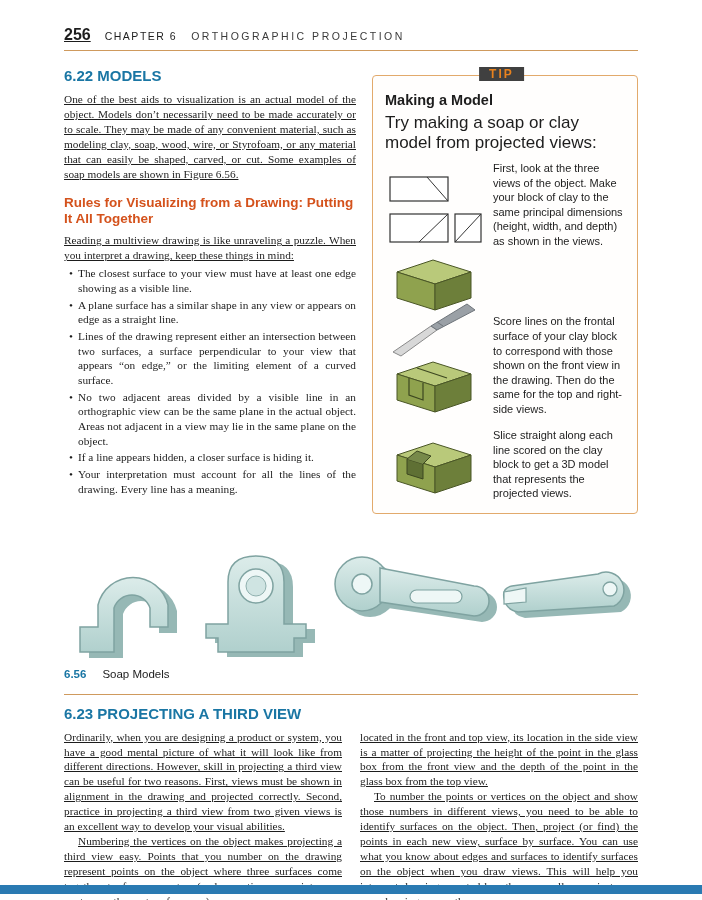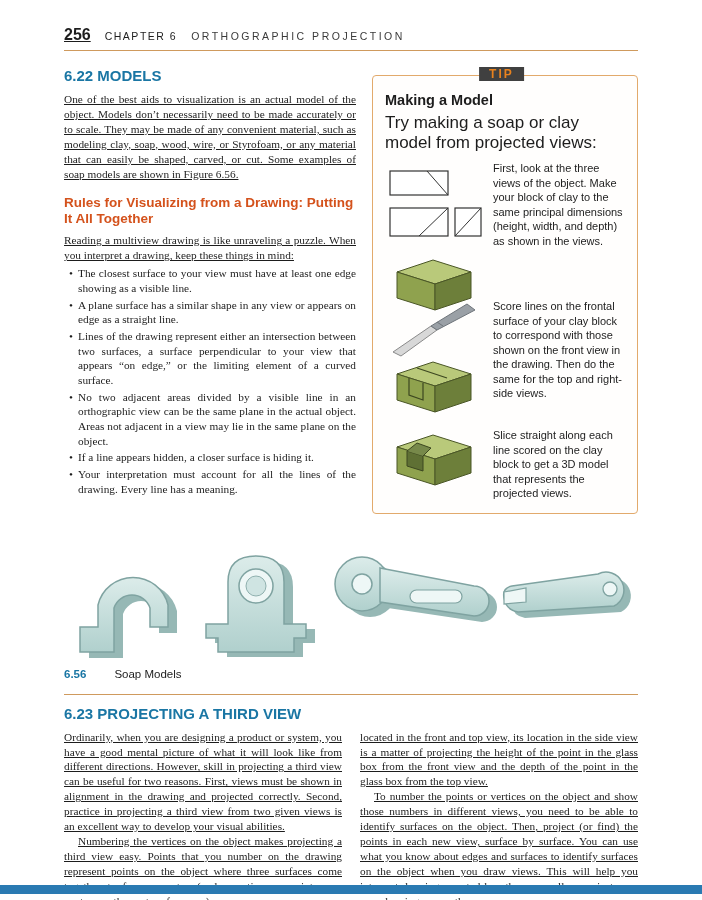--- a/index.html
+++ b/index.html
@@ -41,30 +41,30 @@
   .bullet .btxt{flex:1;}
 
   
   .tipbox{position:relative;border:1.5px solid var(--tip_border);border-radius:4px;
     padding:16px 12px 12px 12px;margin-top:8px;background:#fffefd;}
   .tiplabel{position:absolute;top:-9px;left:50%;transform:translateX(-58%);
     background:#404040;padding:0 10px;font-family:"Liberation Sans",sans-serif;
     font-weight:bold;font-size:12px;letter-spacing:2px;color:var(--tip_label_orange);}
   .tiptitle{font-family:"Liberation Sans",sans-serif;font-weight:bold;font-size:14.5px;margin-bottom:5px;}
   .tipintro{font-family:"Liberation Sans",sans-serif;font-size:17px;margin-bottom:8px;}
-  .tipstep{display:flex;gap:8px;margin-top:8px;align-items:center;}
+  .tipstep{display:flex;gap:8px;margin-top:8px;align-items:flex-end;}
   .tipimg{width:100px;flex:none;display:flex;justify-content:center;}
   .tiptext{flex:1;font-family:"Liberation Sans",sans-serif;font-size:11px;line-height:1.32;}
   .tipstep.s2 .tiptext{padding-top:28px;}
   .tipstep.s3 .tiptext{padding-top:4px;}
 
   
   .figure{margin-top:26px;}
   .figcaption{font-family:"Liberation Sans",sans-serif;font-size:11.5px;margin-top:10px;}
-  .figno{font-weight:bold;color:var(--heading_blue);margin-right:28px;}
+  .figno{font-weight:bold;color:var(--heading_blue);margin-right:16px;}
 
   
   .sect23{margin-top:14px;border-top:1px solid var(--rule_tan);padding-top:10px;}
   .cols{display:flex;gap:18px;margin-top:8px;}
   .col{flex:1;}
 
   .footerbar{position:absolute;left:0;right:0;bottom:6px;height:9px;background:var(--footer_blue);}
 
   svg{display:block;}
 </style>

